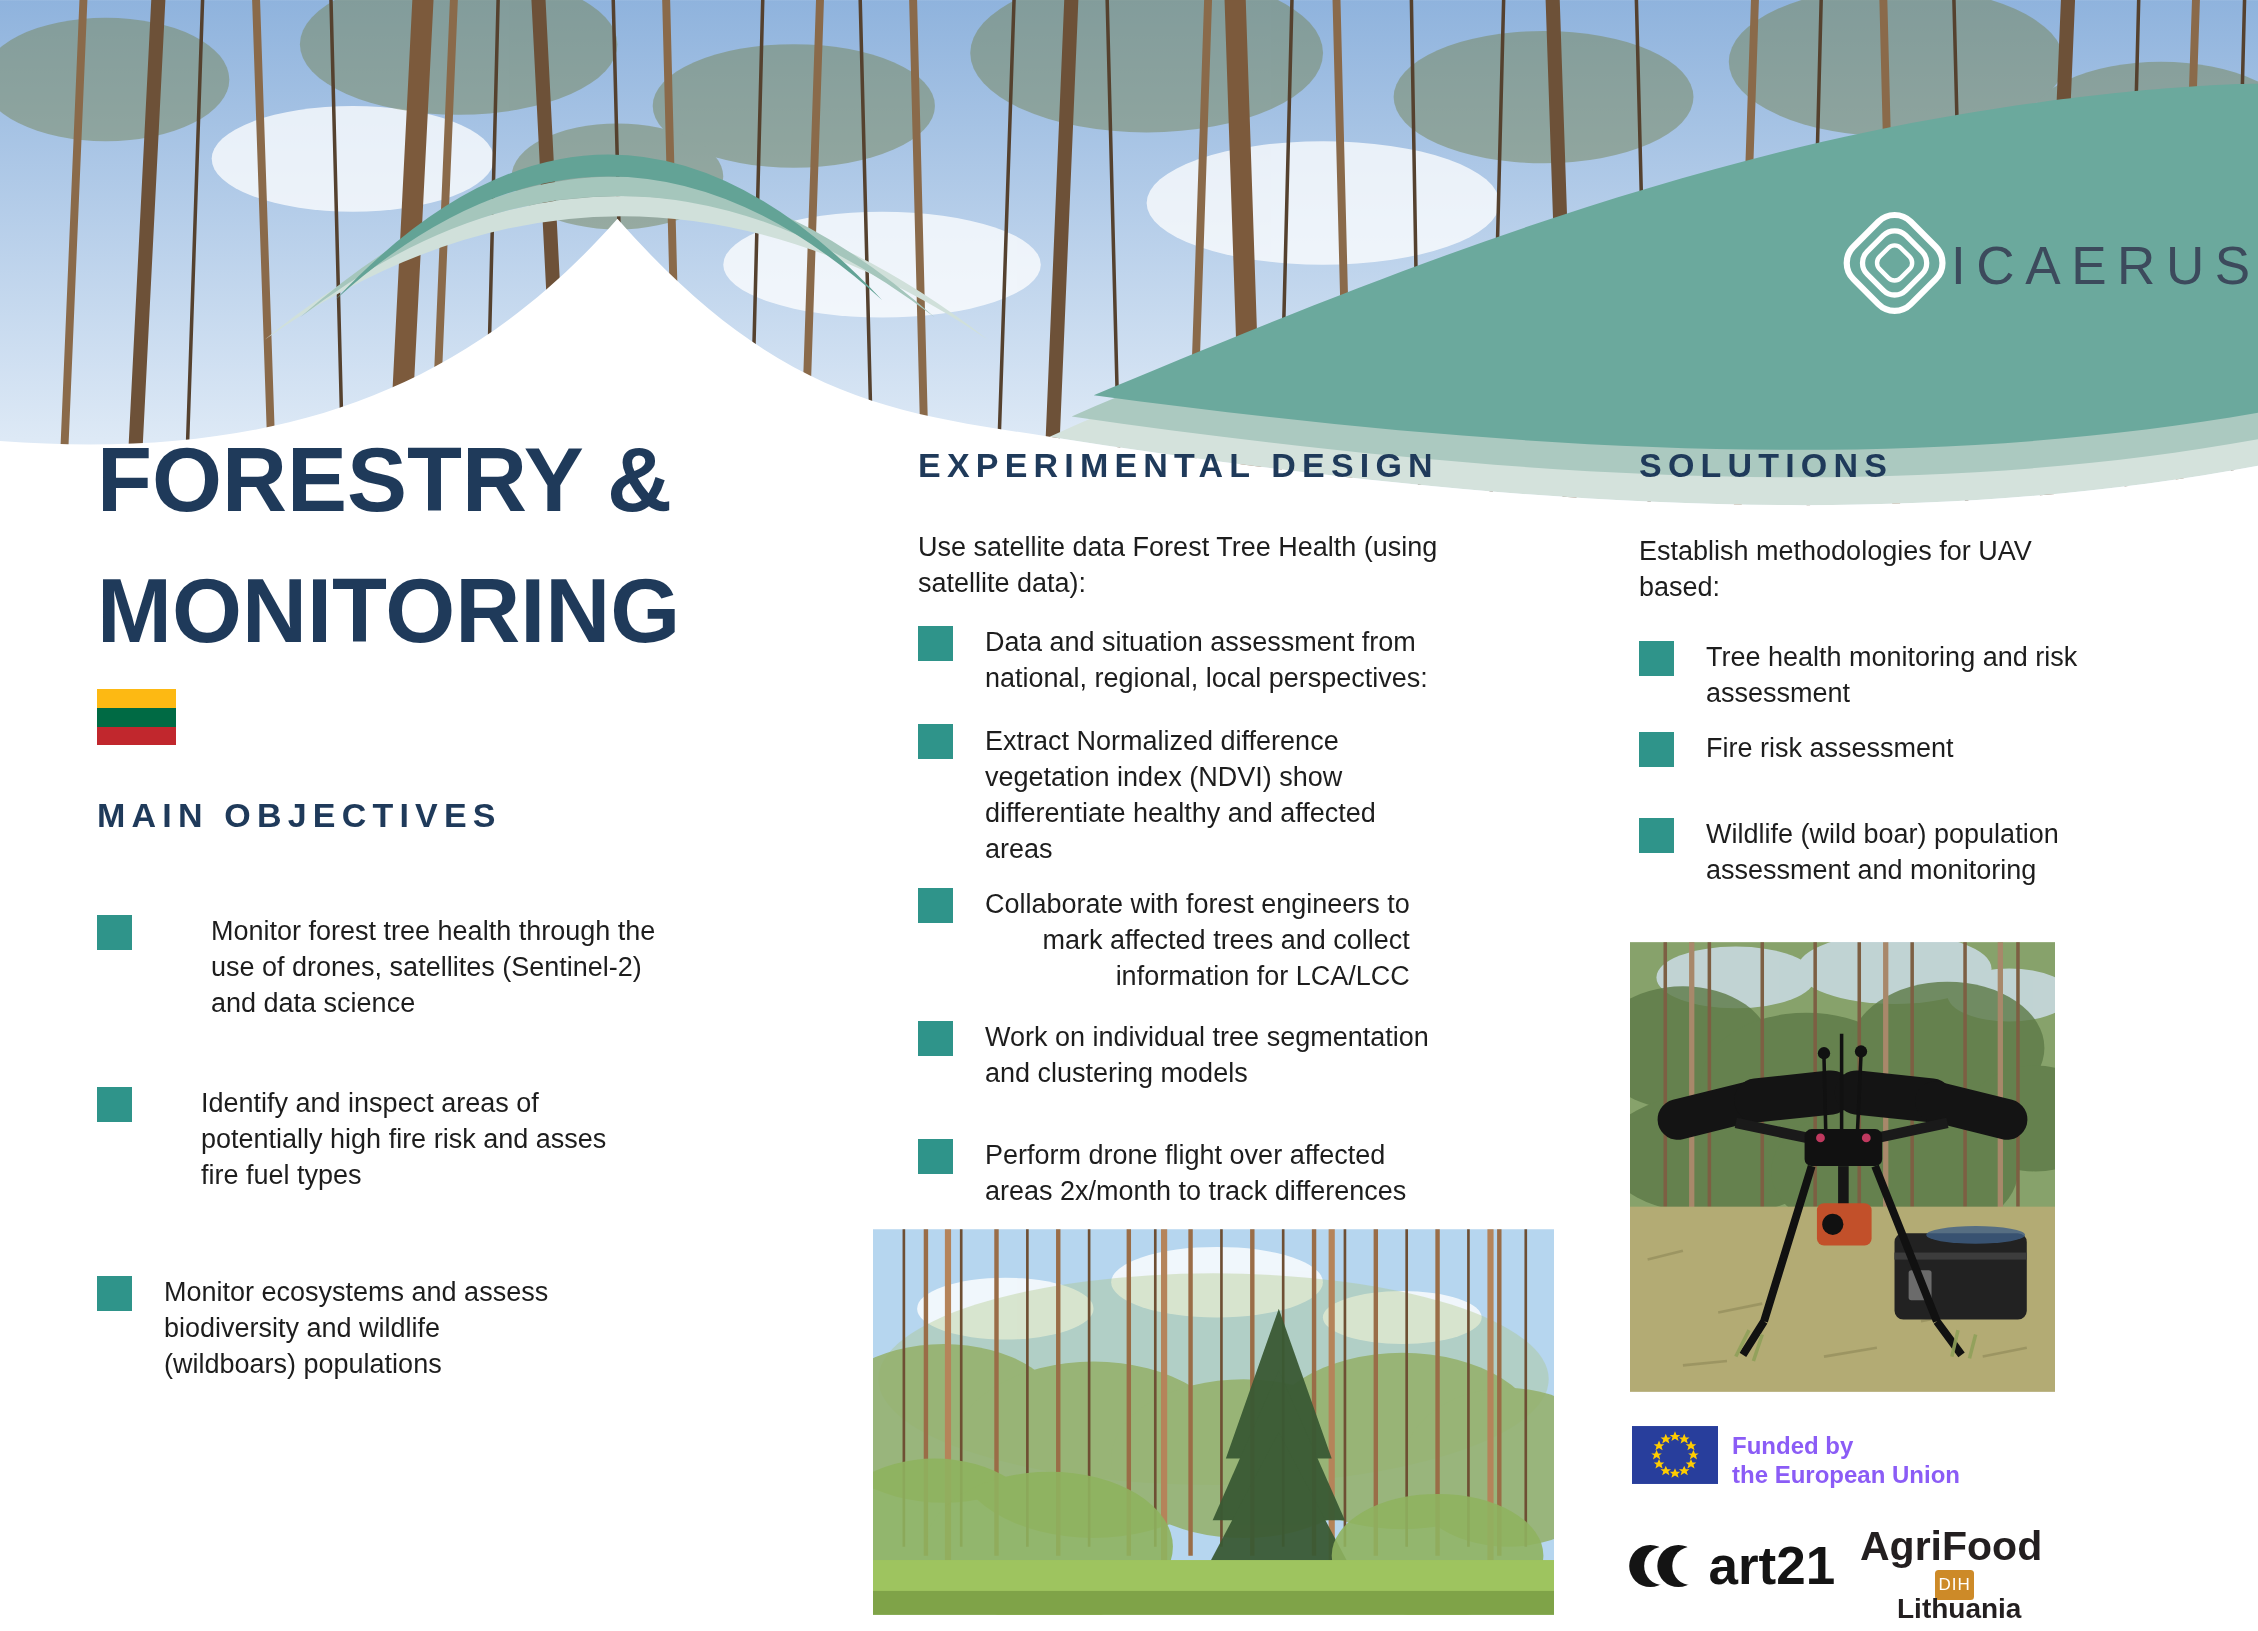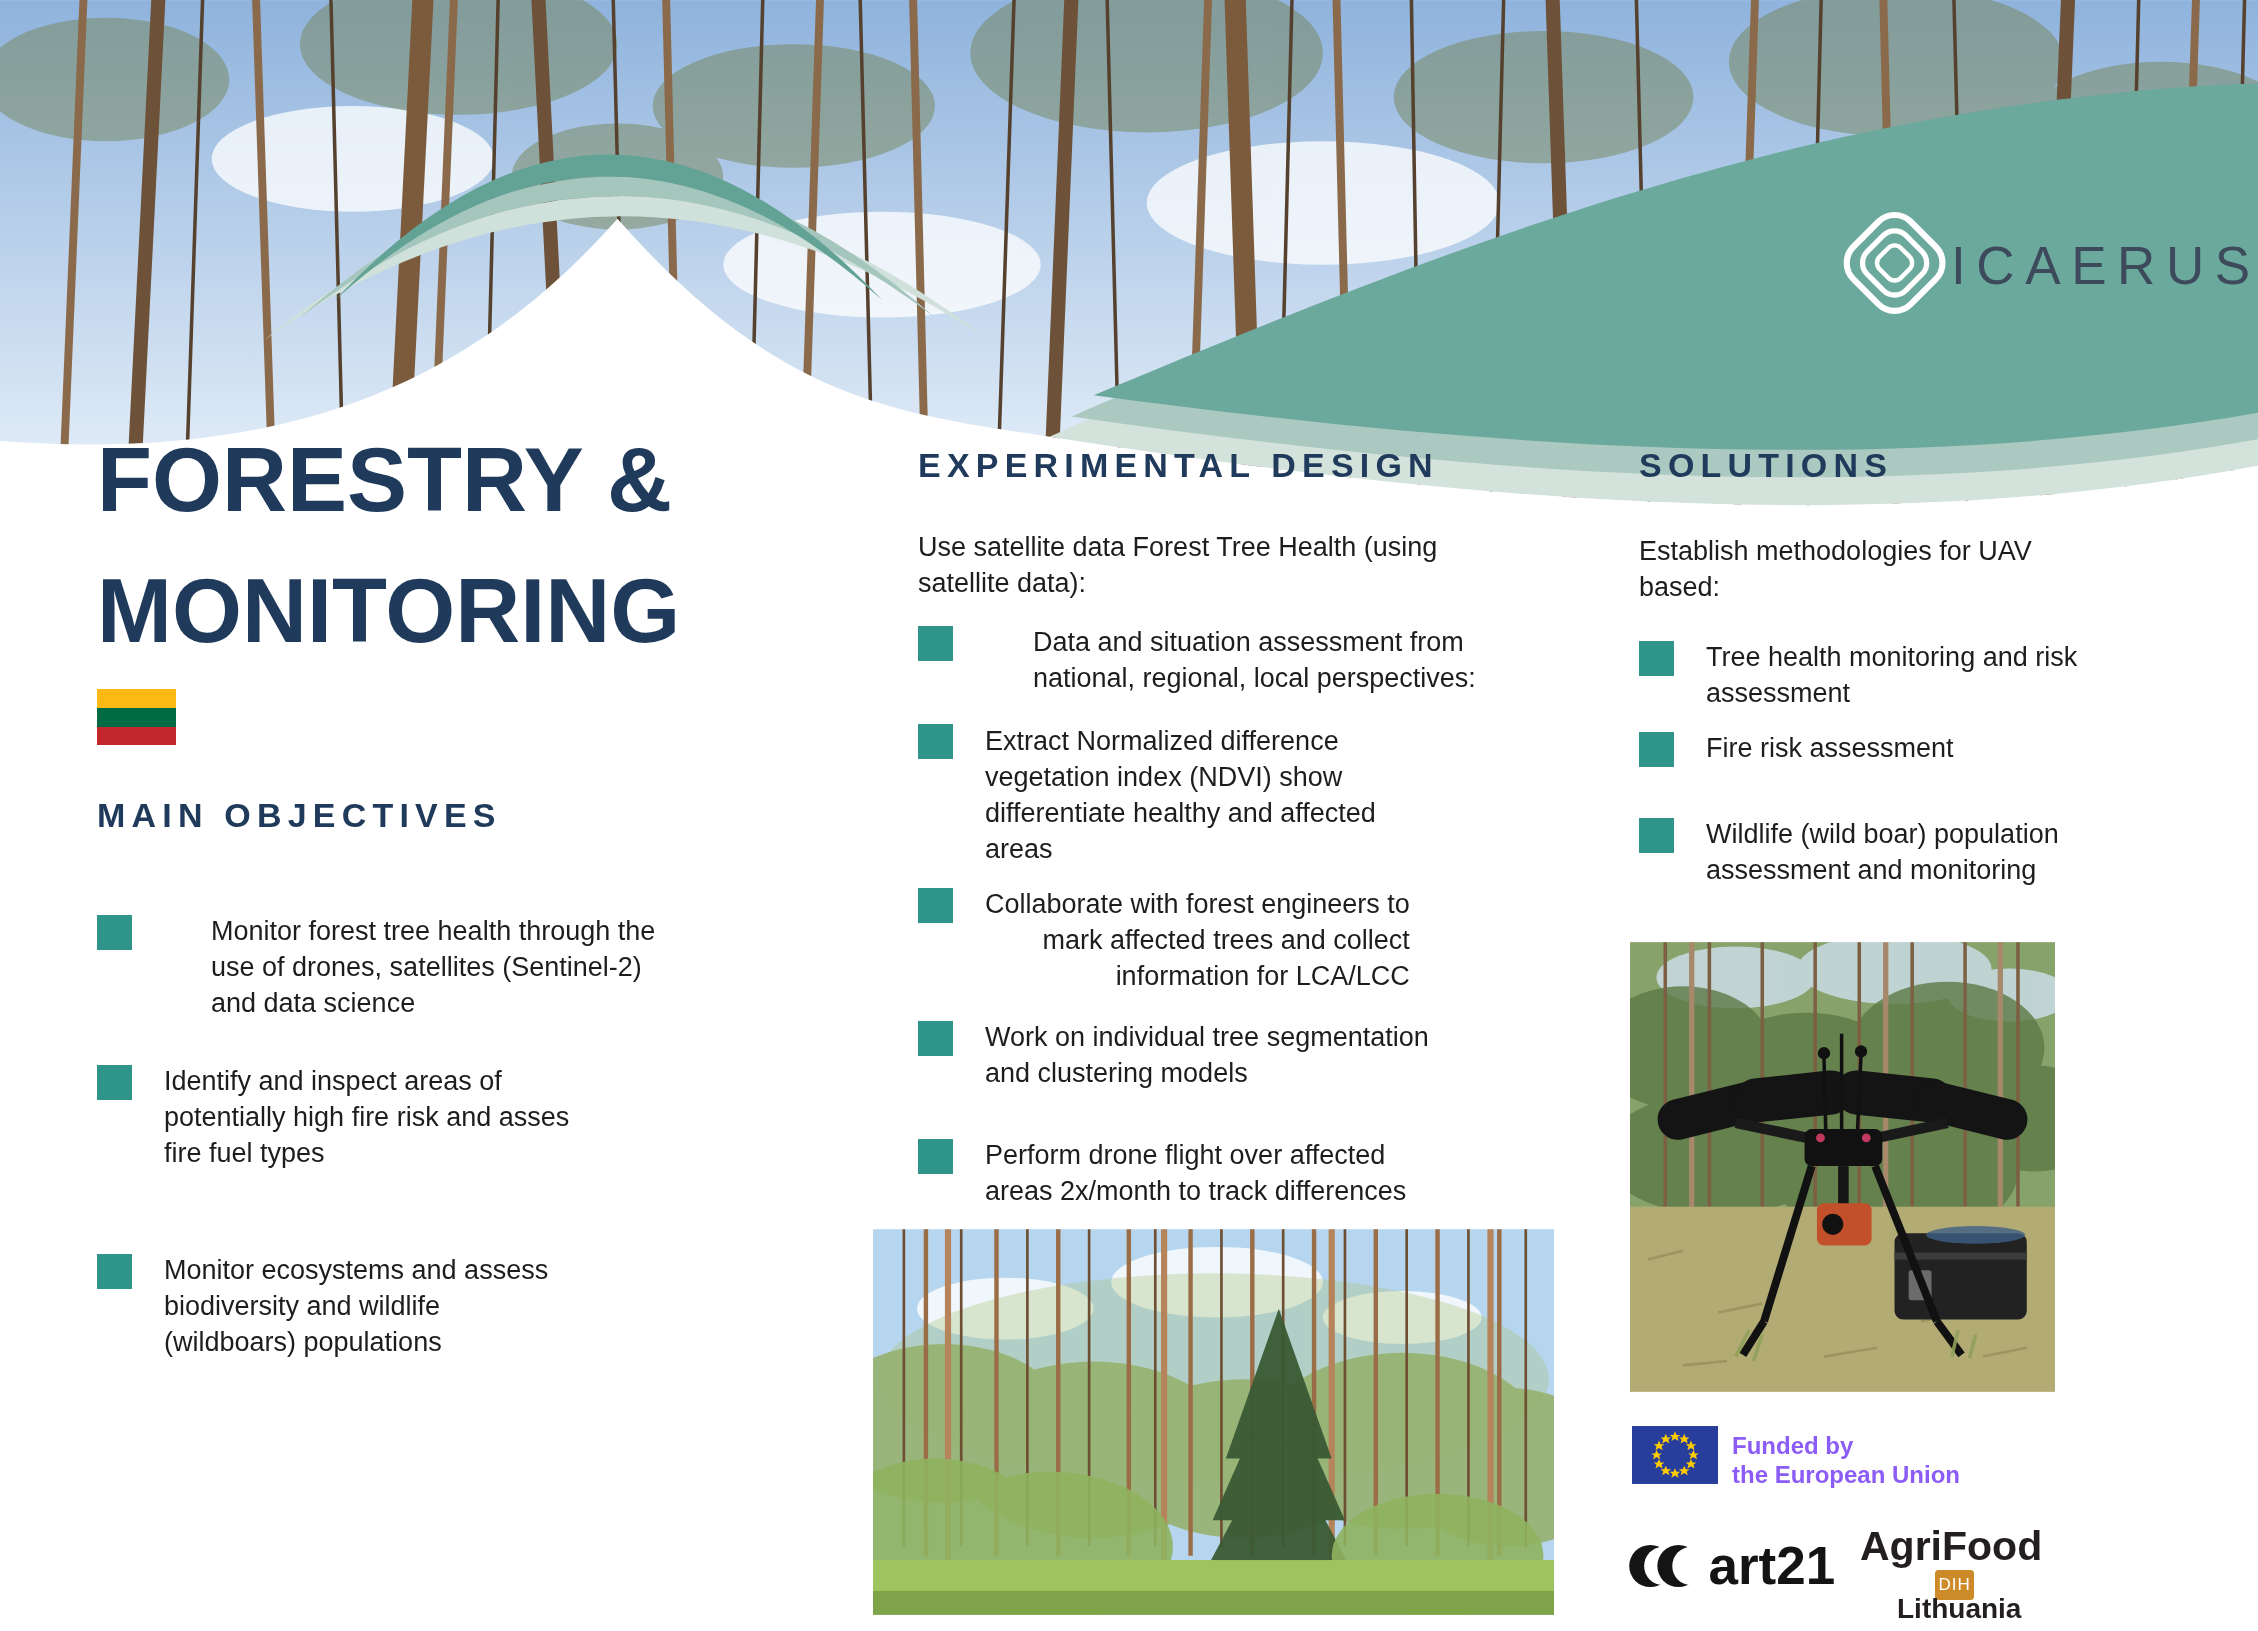--- a/index.html
+++ b/index.html
@@ -25,24 +25,24 @@
                    white-space:nowrap;}
   .col-left .section-heading{margin-top:51px;}
   .intro{font-size:27px;line-height:36px;margin:0;white-space:pre-line;color:#1d1d1d;}
   .col-mid .intro{margin-top:44px;}
   .col-right .intro{margin-top:48px;}
   .bullet{display:flex;align-items:flex-start;}
   .bullet .sq{width:35px;height:35px;background:#2f948a;flex:0 0 35px;margin-right:32px;margin-top:1.8px;}
   .bullet p{font-size:27px;line-height:36px;margin:0;white-space:pre-line;}
   
   .col-left .bullet.b1{margin-top:78px;gap:47px;}
-  .col-left .bullet.b2{margin-top:42px;}
+  .col-left .bullet.b2{margin-top:64px;gap:37px;}
   .col-left .bullet.b3{margin-top:81px;}
   
-  .col-mid .bullet.b1{margin-top:23px;gap:48px;}
+  .col-mid .bullet.b1{margin-top:23px;}
   .col-mid .bullet.b2{margin-top:26.5px;}
   .col-mid .bullet.b3{margin-top:19.4px;text-align:right;}
   .col-mid .bullet.b4{margin-top:25px;}
   .col-mid .bullet.b5{margin-top:46px;}
   
   .col-right .bullet.b1{margin-top:34px;}
   .col-right .bullet.b2{margin-top:19.4px;}
   .col-right .bullet.b3{margin-top:49px;}
   .photo-mid{position:absolute;left:873px;top:1229px;}
   .photo-drone{position:absolute;left:1630px;top:942px;}

